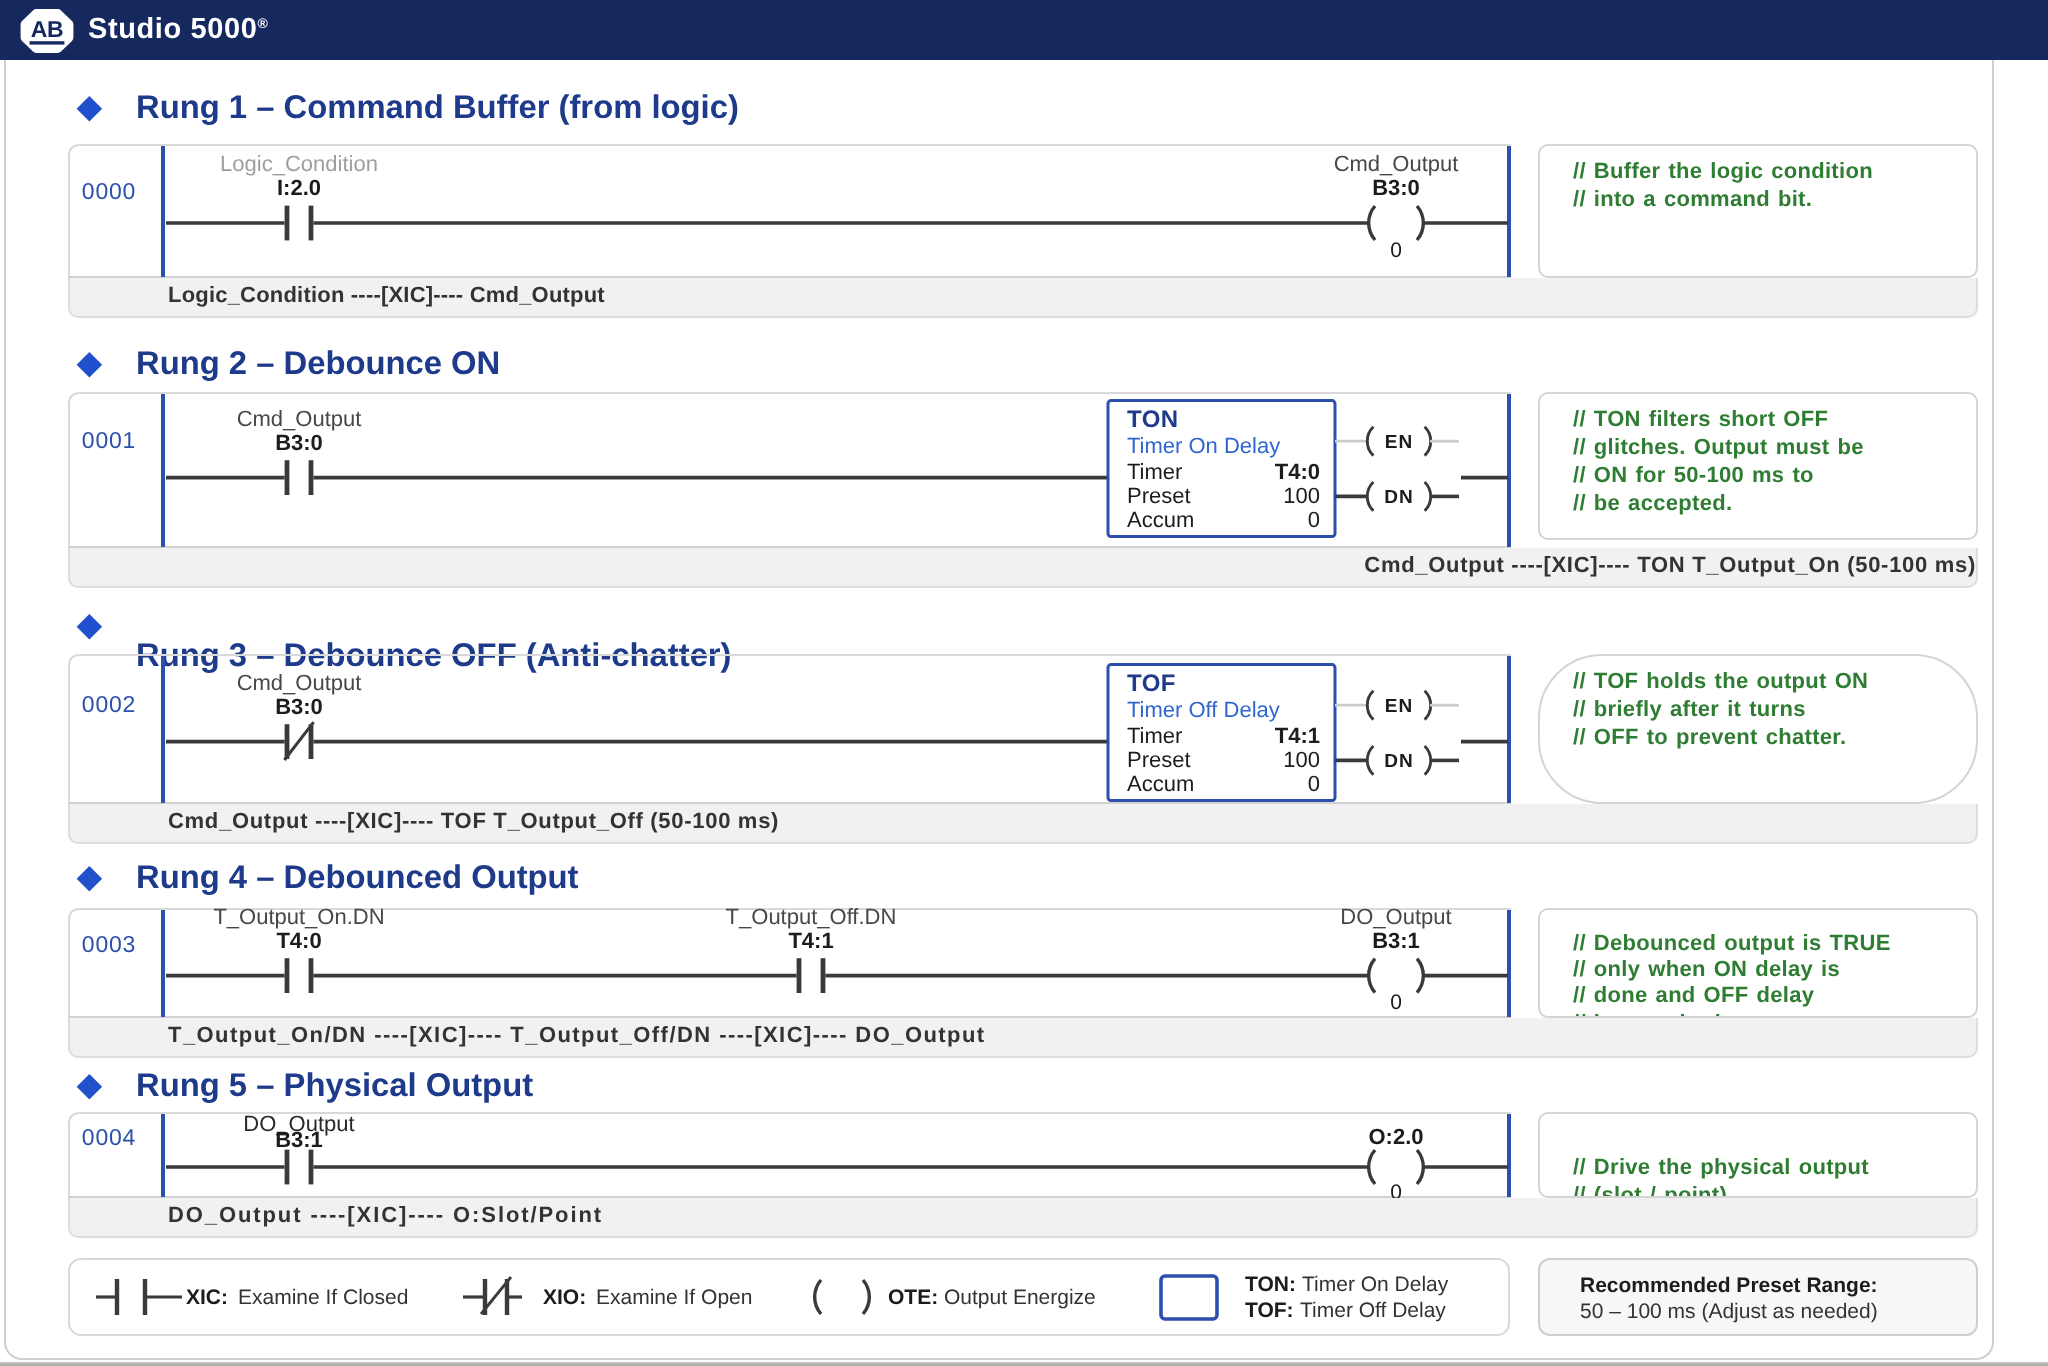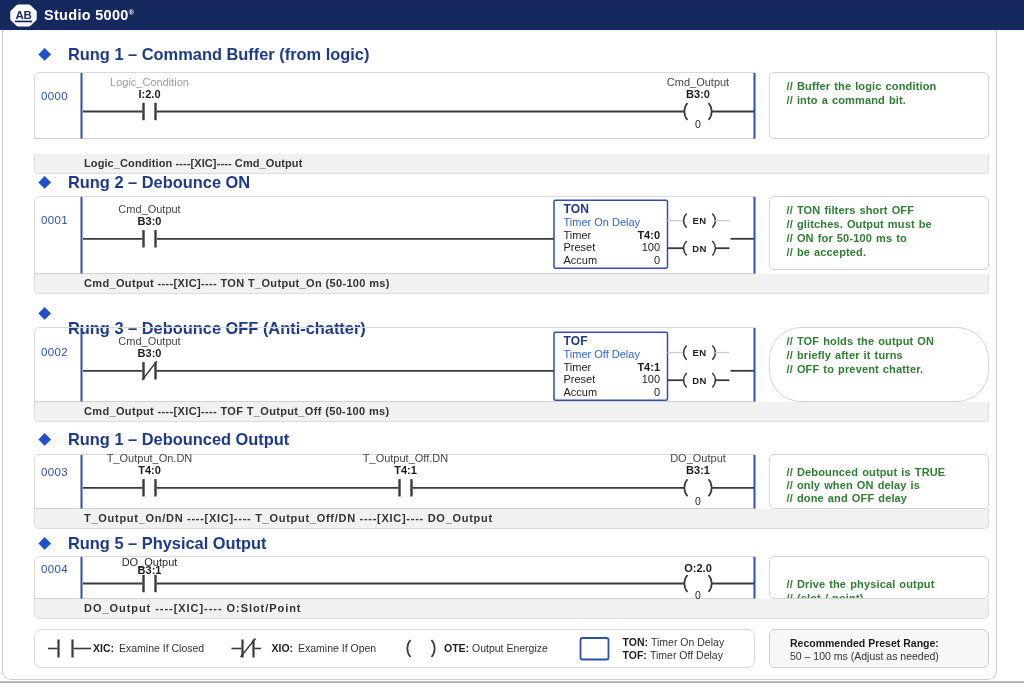--- a/index.html
+++ b/index.html
@@ -23,21 +23,21 @@
     <text x="115.5" y="25.5" font-size="11" fill="#1c1c1c" font-weight="bold" text-anchor="middle">I:2.0</text>
     <path d="M 653.5 31.0 A 13 13 0 0 0 653.5 48.0" fill="none" stroke="#3a3a3a" stroke-width="1.7"></path>
     <path d="M 674.5 31.0 A 13 13 0 0 1 674.5 48.0" fill="none" stroke="#3a3a3a" stroke-width="1.7"></path>
     <text x="664" y="13.5" font-size="11" fill="#474747" font-weight="normal" text-anchor="middle">Cmd_Output</text>
     <text x="664" y="25.5" font-size="11" fill="#1c1c1c" font-weight="bold" text-anchor="middle">B3:0</text>
     <text x="664" y="56.3" font-size="10.5" fill="#1c1c1c" font-weight="normal" text-anchor="middle">0</text>
     <line x1="49" y1="39.5" x2="108.3" y2="39.5" stroke="#3a3a3a" stroke-width="1.8"></line>
     <line x1="122.7" y1="39.5" x2="650" y2="39.5" stroke="#3a3a3a" stroke-width="1.8"></line>
     <line x1="678" y1="39.5" x2="720" y2="39.5" stroke="#3a3a3a" stroke-width="1.8"></line>
   </svg>
-<div class="strip" style="top:154px;letter-spacing:0.1px">Logic_Condition ----[XIC]---- Cmd_Output</div>
+<div class="strip" style="top:139px;letter-spacing:0.1px">Logic_Condition ----[XIC]---- Cmd_Output</div>
 <div class="cmt" style="top:72px;height:67px;">// Buffer the logic condition
 // into a command bit.</div>
 <div class="dia" style="left:39.8px;top:177.8px"></div>
 <div class="rh" style="left:68px;top:172.5px">Rung 2 – Debounce ON</div>
 <svg class="abs" style="left:34px;top:196px" width="723" height="78" viewBox="0 0 723 78">
     <path d="M 0.5 78 L 0.5 6 Q 0.5 0.5 6 0.5 L 721.5 0.5" fill="none" stroke="#d9d9d9" stroke-width="1"></path>
     <line x1="0" y1="77.5" x2="721.5" y2="77.5" stroke="#d2d2d2" stroke-width="1"></line>
     <line x1="47.5" y1="1" x2="47.5" y2="77.5" stroke="#2d4fae" stroke-width="2"></line>
     <line x1="720.5" y1="1" x2="720.5" y2="77.5" stroke="#2d4fae" stroke-width="2"></line>
     <text x="20.5" y="27.799999999999997" font-size="11.5" fill="#2b51ad" font-weight="normal" text-anchor="middle" letter-spacing="0.4">0001</text>
@@ -61,21 +61,21 @@
     <path d="M 678.3 17.4 A 10 10 0 0 1 678.3 31.799999999999997" fill="none" stroke="#3a3a3a" stroke-width="1.45"></path>
     <text x="665.5" y="28.099999999999998" font-size="9.5" fill="#1c1c1c" font-weight="bold" text-anchor="middle" letter-spacing="0.5">EN</text>
     <line x1="681" y1="24.599999999999998" x2="695.5" y2="24.599999999999998" stroke="#cccccc" stroke-width="1.4"></line>
     <line x1="633.5" y1="52.199999999999996" x2="650" y2="52.199999999999996" stroke="#3a3a3a" stroke-width="1.8"></line>
     <path d="M 652.7 44.99999999999999 A 10 10 0 0 0 652.7 59.4" fill="none" stroke="#3a3a3a" stroke-width="1.45"></path>
     <path d="M 678.3 44.99999999999999 A 10 10 0 0 1 678.3 59.4" fill="none" stroke="#3a3a3a" stroke-width="1.45"></path>
     <text x="665.5" y="55.699999999999996" font-size="9.5" fill="#1c1c1c" font-weight="bold" text-anchor="middle" letter-spacing="0.5">DN</text>
     <line x1="681" y1="52.199999999999996" x2="695.5" y2="52.199999999999996" stroke="#3a3a3a" stroke-width="1.8"></line>
     <line x1="696.5" y1="42.8" x2="720" y2="42.8" stroke="#3a3a3a" stroke-width="1.8"></line>
   </svg>
-<div class="strip" style="top:274px;">Cmd_Output ----[XIC]---- TON T_Output_On (50-100 ms)</div>
+<div class="strip" style="top:274px;text-align:right;">Cmd_Output ----[XIC]---- TON T_Output_On (50-100 ms)</div>
 <div class="cmt" style="top:196px;height:74px;">// TON filters short OFF
 // glitches. Output must be
 // ON for 50-100 ms to
 // be accepted.</div>
 <div class="dia" style="left:39.8px;top:308.8px"></div>
 <div class="rh" style="left:68px;top:319px">Rung 3 – Debounce OFF (Anti-chatter)</div>
 <svg class="abs" style="left:34px;top:327px" width="723" height="75" viewBox="0 0 723 75">
     <path d="M 0.5 75 L 0.5 6 Q 0.5 0.5 6 0.5 L 721.5 0.5" fill="none" stroke="#d9d9d9" stroke-width="1"></path>
     <line x1="0" y1="74.5" x2="721.5" y2="74.5" stroke="#d2d2d2" stroke-width="1"></line>
     <line x1="47.5" y1="1" x2="47.5" y2="74.5" stroke="#2d4fae" stroke-width="2"></line>
@@ -107,21 +107,21 @@
     <path d="M 678.3 45.99999999999999 A 10 10 0 0 1 678.3 60.4" fill="none" stroke="#3a3a3a" stroke-width="1.45"></path>
     <text x="665.5" y="56.699999999999996" font-size="9.5" fill="#1c1c1c" font-weight="bold" text-anchor="middle" letter-spacing="0.5">DN</text>
     <line x1="681" y1="53.199999999999996" x2="695.5" y2="53.199999999999996" stroke="#3a3a3a" stroke-width="1.8"></line>
     <line x1="696.5" y1="43.8" x2="720" y2="43.8" stroke="#3a3a3a" stroke-width="1.8"></line>
   </svg>
 <div class="strip" style="top:402px;">Cmd_Output ----[XIC]---- TOF T_Output_Off (50-100 ms)</div>
 <div class="cmt" style="top:327px;height:75px;border-radius:32px;">// TOF holds the output ON
 // briefly after it turns
 // OFF to prevent chatter.</div>
 <div class="dia" style="left:39.8px;top:435.3px"></div>
-<div class="rh" style="left:68px;top:430px">Rung 1 – Debounced Output</div>
+<div class="rh" style="left:68px;top:430px">Rung 4 – Debounced Output</div>
 <svg class="abs" style="left:34px;top:454px" width="723" height="55" viewBox="0 0 723 55">
     <path d="M 0.5 55 L 0.5 6 Q 0.5 0.5 6 0.5 L 721.5 0.5" fill="none" stroke="#d9d9d9" stroke-width="1"></path>
     <line x1="0" y1="54.5" x2="721.5" y2="54.5" stroke="#d2d2d2" stroke-width="1"></line>
     <line x1="47.5" y1="1" x2="47.5" y2="54.5" stroke="#2d4fae" stroke-width="2"></line>
     <line x1="720.5" y1="1" x2="720.5" y2="54.5" stroke="#2d4fae" stroke-width="2"></line>
     <text x="20.5" y="21.799999999999997" font-size="11.5" fill="#2b51ad" font-weight="normal" text-anchor="middle" letter-spacing="0.4">0003</text>
     <line x1="109.5" y1="25.099999999999998" x2="109.5" y2="42.5" stroke="#3a3a3a" stroke-width="2.4"></line>
     <line x1="121.5" y1="25.099999999999998" x2="121.5" y2="42.5" stroke="#3a3a3a" stroke-width="2.4"></line>
     <text x="115.5" y="7.799999999999997" font-size="11" fill="#474747" font-weight="normal" text-anchor="middle">T_Output_On.DN</text>
     <text x="115.5" y="19.799999999999997" font-size="11" fill="#1c1c1c" font-weight="bold" text-anchor="middle">T4:0</text>

